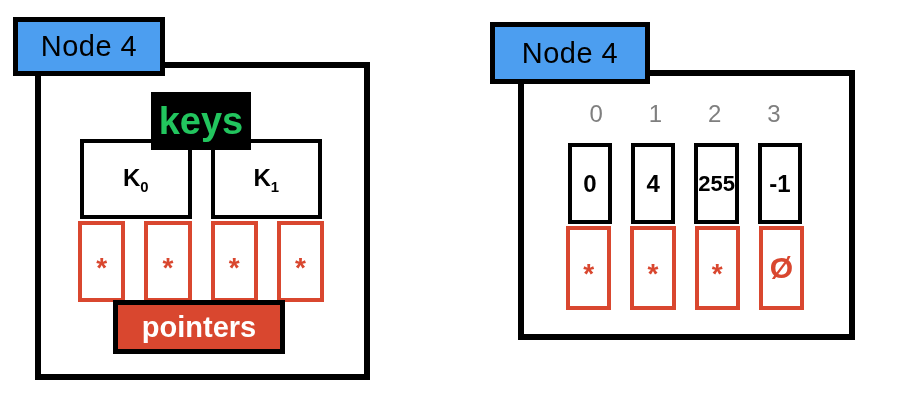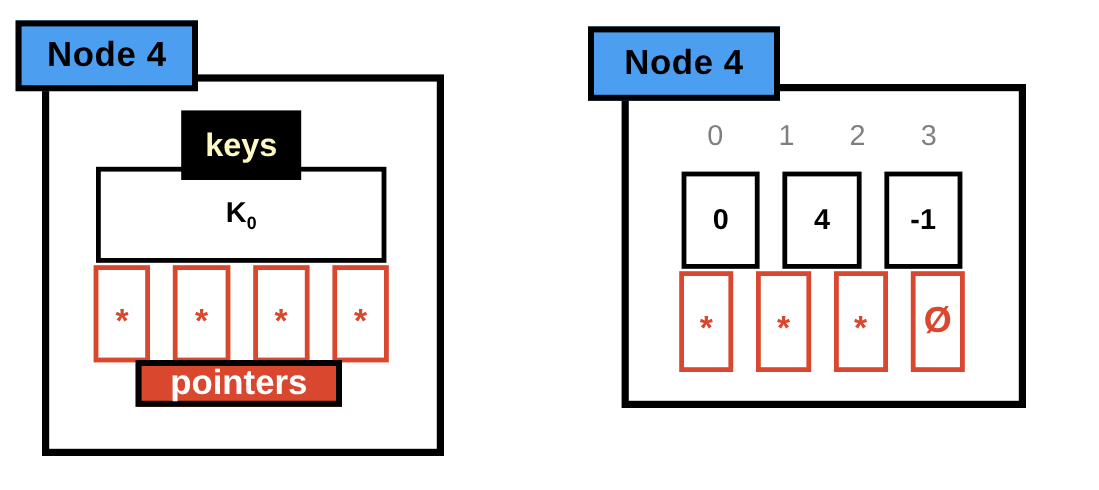--- a/index.html
+++ b/index.html
@@ -16,29 +16,29 @@
   .abs{position:absolute;box-sizing:border-box;}
 
   
   .big-box{border:6px solid var(--black);background:transparent;z-index:1;}
 
   
   .node-tag{
     background:var(--blue);
     border:5px solid var(--black);
     display:flex;align-items:center;justify-content:center;
-    font-weight:bold;font-size:29px;color:#000;
+    font-weight:normal;font-size:29px;color:#000;
     z-index:5;letter-spacing:0.5px;
   }
 
   
   .keys-tag{
-    background:var(--black);color:#fef9c3;
+    background:var(--black);color:#22c55e;
     display:flex;align-items:center;justify-content:center;
-    font-weight:bold;font-size:27px;z-index:4;
+    font-weight:bold;font-size:38px;z-index:4;
   }
 
   
   .pointers-tag{
     background:var(--red);color:#fff;
     border:5px solid var(--black);
     display:flex;align-items:center;justify-content:center;
     font-weight:bold;font-size:29px;z-index:4;
   }
 
@@ -73,38 +73,41 @@
 </div>
 
 <div class="abs keys-tag" style="left:151px;top:92px;width:100px;height:58px;">
   <span>keys</span>
 </div>
 
 <div class="abs row" style="left:80px;top:139px;width:242px;height:80px;">
   <div class="cell key-cell">
     <span><span>K</span><sub>0</sub></span>
   </div>
+  <div class="cell key-cell">
+    <span><span>K</span><sub>1</sub></span>
+  </div>
 </div>
 
 <div class="abs row" style="left:78px;top:221px;width:246px;height:81px;">
   <div class="cell ptr-cell">
     <span class="star">*</span>
   </div>
   <div class="cell ptr-cell">
     <span class="star">*</span>
   </div>
   <div class="cell ptr-cell">
     <span class="star">*</span>
   </div>
   <div class="cell ptr-cell">
     <span class="star">*</span>
   </div>
 </div>
 
-<div class="abs pointers-tag" style="left:113px;top:300px;width:172px;height:39px;">
+<div class="abs pointers-tag" style="left:113px;top:300px;width:172px;height:54px;">
   <span>pointers</span>
 </div>
 
 <div class="abs big-box" style="left:518px;top:70px;width:337px;height:270px;"></div>
 
 <div class="abs node-tag" style="left:490px;top:22px;width:160px;height:62px;">
   <span>Node 4</span>
 </div>
 
 <div class="abs index-row" style="left:568px;top:100px;width:234px;height:28px;">
@@ -115,20 +118,23 @@
 </div>
 
 <div class="abs row" style="left:568px;top:143px;width:234px;height:81px;">
   <div class="cell key-cell">
     <span>0</span>
   </div>
   <div class="cell key-cell">
     <span>4</span>
   </div>
   <div class="cell key-cell">
+    <span style="font-size:22px;">255</span>
+  </div>
+  <div class="cell key-cell">
     <span>-1</span>
   </div>
 </div>
 
 <div class="abs row" style="left:566px;top:226px;width:238px;height:84px;">
   <div class="cell ptr-cell">
     <span class="star">*</span>
   </div>
   <div class="cell ptr-cell">
     <span class="star">*</span>

